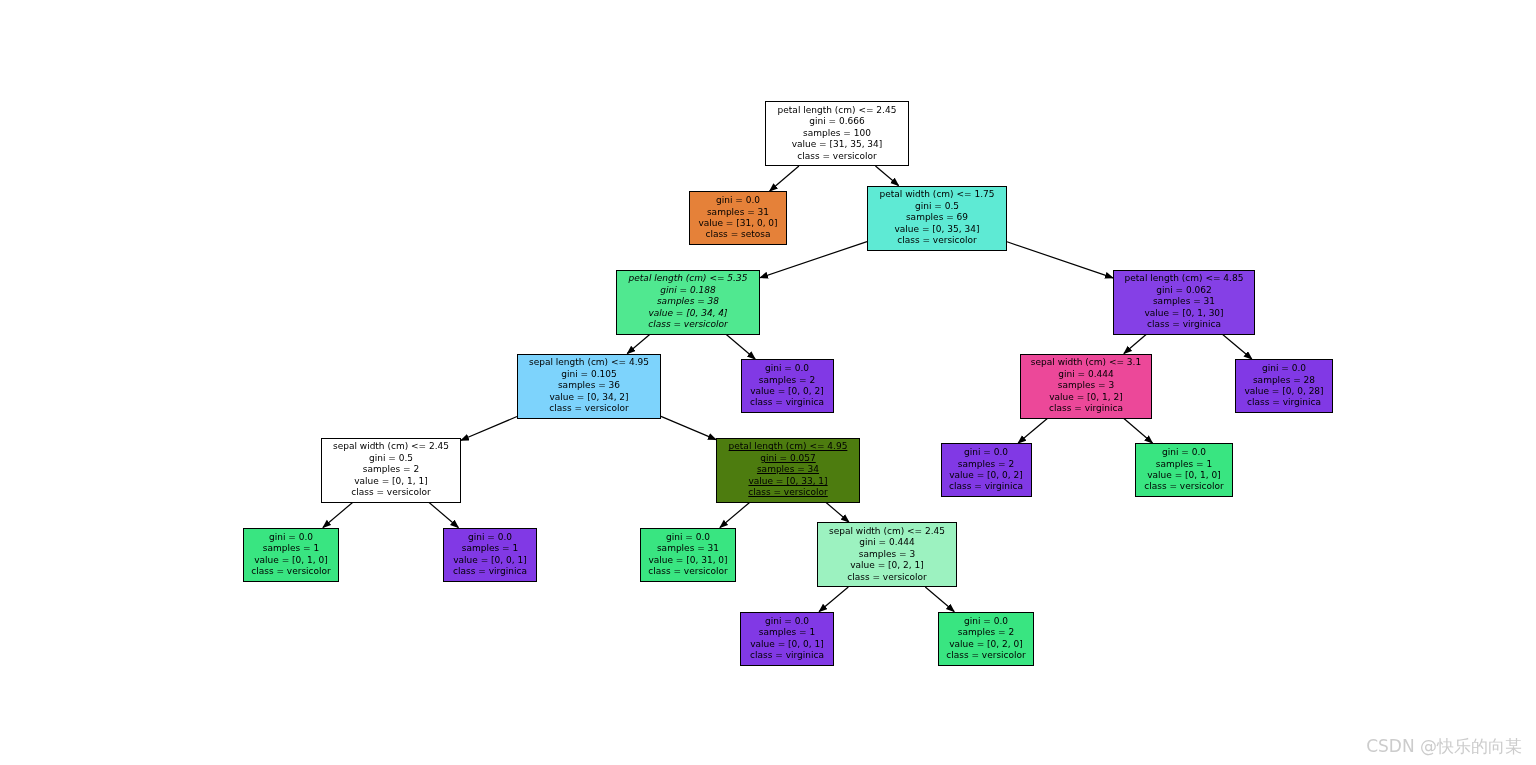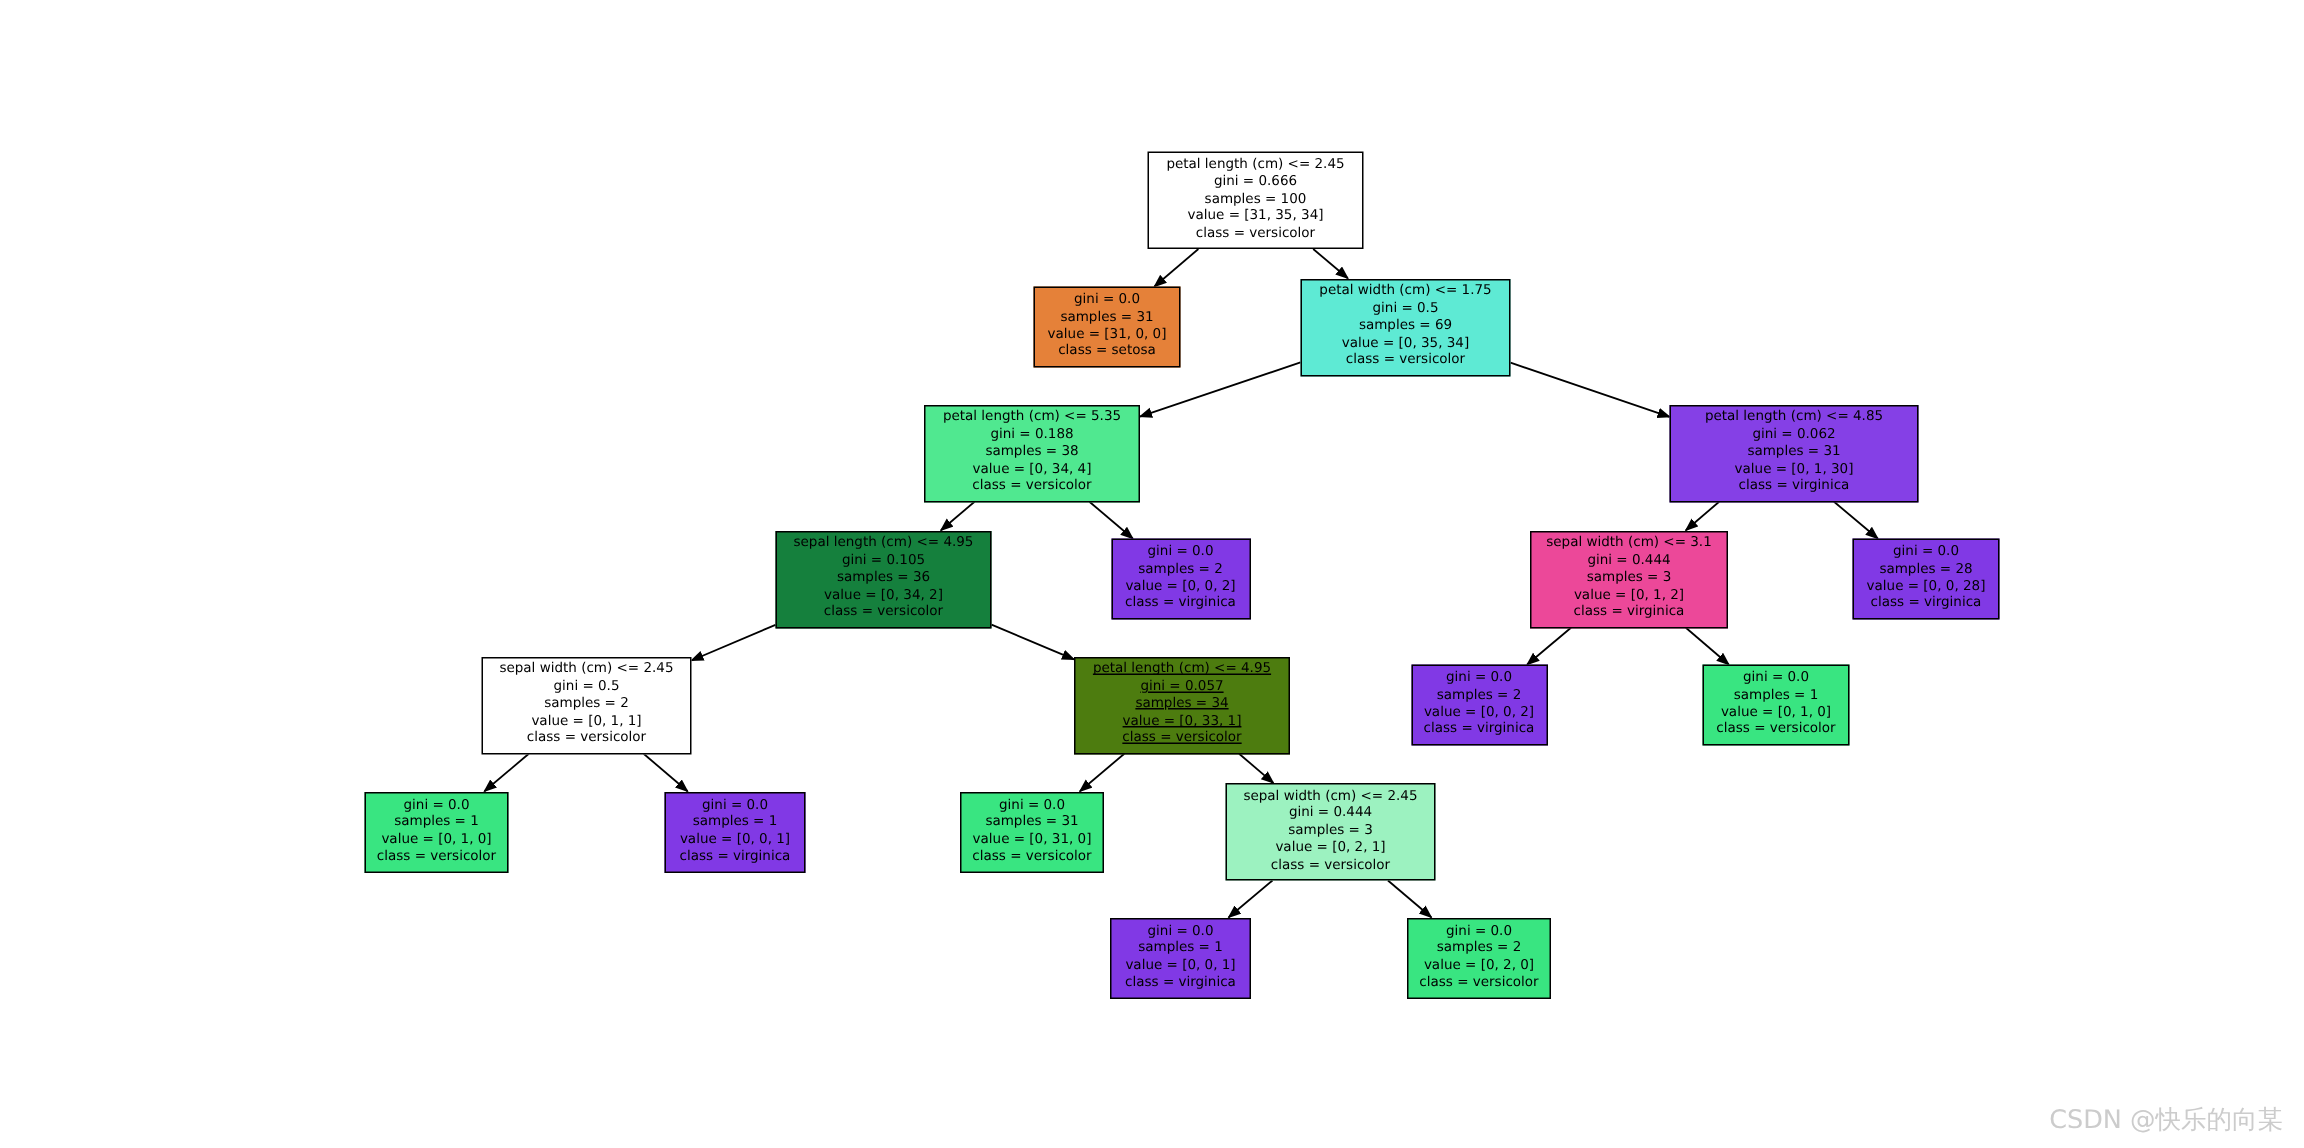--- a/index.html
+++ b/index.html
@@ -101,35 +101,35 @@
         <div class="nline">value = [31, 0, 0]</div>
         <div class="nline">class = setosa</div>
       </div>
       <div class="node" style="left: 867px; top: 185.5px; width: 140px; height: 65px; background: #5eead4;">
         <div class="nline">petal width (cm) &lt;= 1.75</div>
         <div class="nline">gini = 0.5</div>
         <div class="nline">samples = 69</div>
         <div class="nline">value = [0, 35, 34]</div>
         <div class="nline">class = versicolor</div>
       </div>
-      <div class="node" style="left: 616px; top: 269.5px; width: 144px; height: 65px; background: rgb(80, 232, 144);">
+      <div class="node" style="left: 616px; top: 269.5px; width: 144px; height: 65px; background: rgb(80, 232, 144); font-style: italic;">
         <div class="nline">petal length (cm) &lt;= 5.35</div>
         <div class="nline">gini = 0.188</div>
         <div class="nline">samples = 38</div>
         <div class="nline">value = [0, 34, 4]</div>
         <div class="nline">class = versicolor</div>
       </div>
-      <div class="node" style="left: 1113px; top: 269.5px; width: 166px; height: 65px; background: rgb(133, 64, 230);">
+      <div class="node" style="left: 1113px; top: 269.5px; width: 142px; height: 65px; background: rgb(133, 64, 230);">
         <div class="nline">petal length (cm) &lt;= 4.85</div>
         <div class="nline">gini = 0.062</div>
         <div class="nline">samples = 31</div>
         <div class="nline">value = [0, 1, 30]</div>
         <div class="nline">class = virginica</div>
       </div>
-      <div class="node" style="left: 517px; top: 353.5px; width: 144px; height: 65px; background: #15803d;">
+      <div class="node" style="left: 517px; top: 353.5px; width: 144px; height: 65px; background: #7dd3fc;">
         <div class="nline">sepal length (cm) &lt;= 4.95</div>
         <div class="nline">gini = 0.105</div>
         <div class="nline">samples = 36</div>
         <div class="nline">value = [0, 34, 2]</div>
         <div class="nline">class = versicolor</div>
       </div>
       <div class="node" style="left: 740.5px; top: 359px; width: 93px; height: 54px; background: rgb(129, 57, 229);">
         <div class="nline">gini = 0.0</div>
         <div class="nline">samples = 2</div>
         <div class="nline">value = [0, 0, 2]</div>

